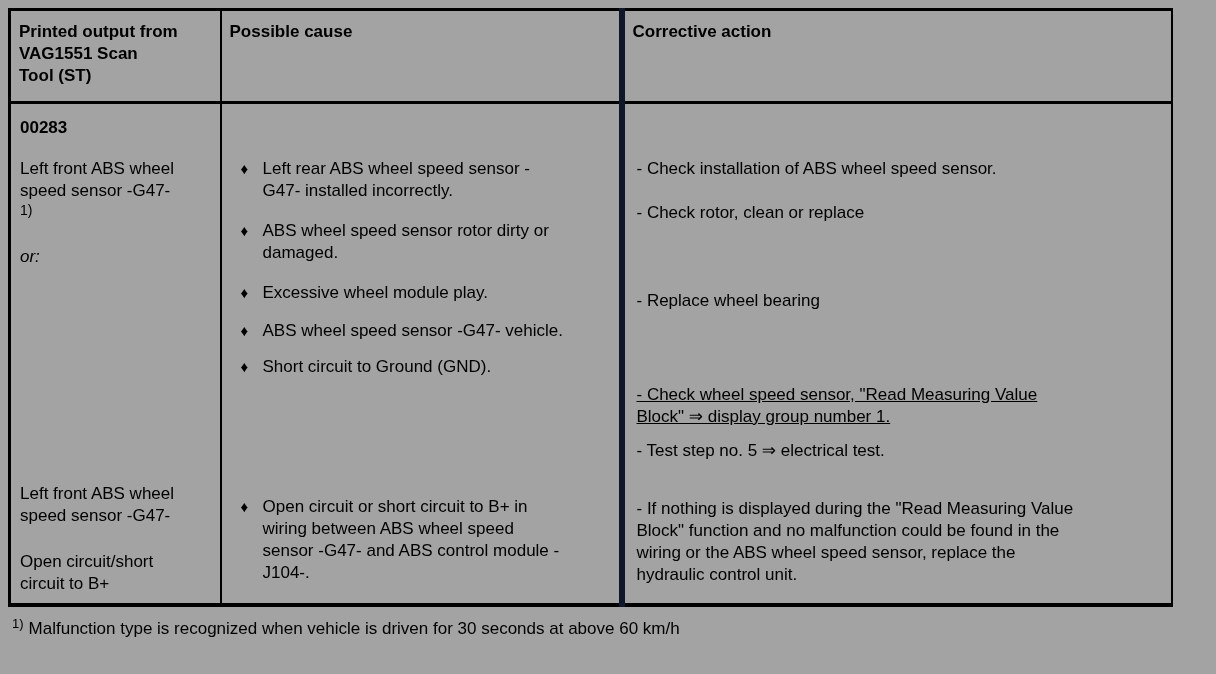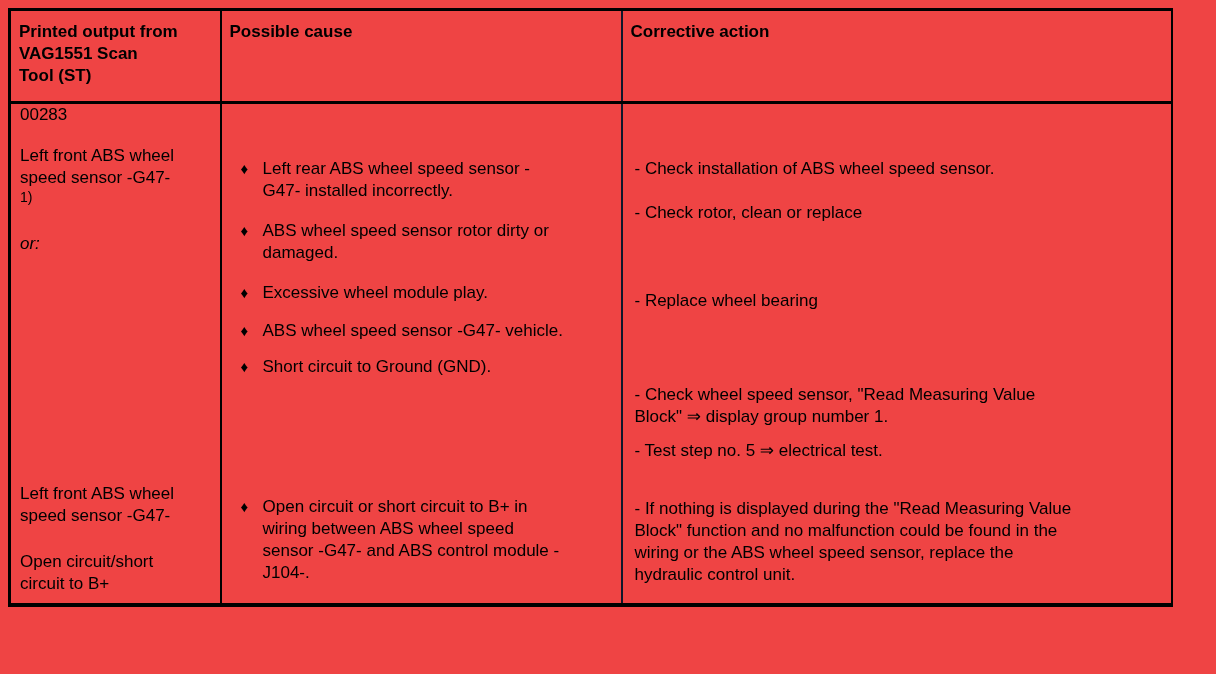--- a/index.html
+++ b/index.html
@@ -4,21 +4,21 @@
 <style>
   html, body {
     margin: 0;
     padding: 0;
     background: #ffffff;
   }
   .page {
     position: relative;
     width: 1216px;
     height: 674px;
-    background: #ef4444;
+    background: #a3a3a3;
     font-family: "Liberation Sans", sans-serif;
     color: #000000;
   }
   table.dtc-table {
     position: absolute;
     left: 8px;
     top: 8px;
     width: 1162px;
     border-collapse: collapse;
     table-layout: fixed;
@@ -36,29 +36,29 @@
   }
   th {
     text-align: left;
     font-weight: bold;
     height: 80px;
     padding: 10px 8px 0 8px;
     border-bottom: 3px solid #000;
     white-space: pre-line;
   }
   td.c1, th.c1 { border-right: 2px solid #000; }
-  td.c2, th.c2 { border-right: 2px solid #0f172a; margin-left: 48px; }
+  td.c2, th.c2 { border-right: 6px solid #0f172a; margin-left: 48px; }
   tr.row1 td { height: 366px; }
   tr.row2 td { height: 133px; }
   td.c1 { padding: 0 18px 0 9px; }
   td.c2 { padding: 0 55px 0 19px; }
   td.c3 { padding: 0 85px 0 12px; }
   p { margin: 0; }
   
-  .code      { margin-top: 0; }
+  .code      { margin-top: 13px; font-weight: bold; }
   .fault     { margin-top: 19px; }
   .ref       { font-size: 14px; line-height: 16px; }
   .or        { margin-top: 28px; font-style: italic; }
   .fault2a   { margin-top: 13px; }
   .fault2b   { margin-top: 24px; }
   
   .bullet {
     display: flex;
     align-items: flex-start;
   }
@@ -75,21 +75,21 @@
   .b2 { margin-top: 18px; }
   .b3 { margin-top: 18px; }
   .b4 { margin-top: 16px; }
   .b5 { margin-top: 14px; }
   .b6 { margin-top: 26px; }
   
   .act { max-width: 450px; }
   .a1 { margin-top: 54px; }
   .a2 { margin-top: 22px; }
   .a3 { margin-top: 66px; }
-  .a4 { margin-top: 72px; }
+  .a4 { margin-top: 72px; text-decoration: underline; }
   .a5 { margin-top: 12px; }
   .a6 { margin-top: 28px; }
   
   .footnote {
     position: absolute;
     left: 12px;
     top: 618px;
     font-size: 17px;
     line-height: 22px;
   }
@@ -169,14 +169,17 @@
             <span class="btxt">Open circuit or short circuit to B+ in wiring between ABS wheel speed sensor -G47- and ABS control module -J104-.</span>
           </div>
         </td>
         <td class="c3">
           <p class="act a6">- If nothing is displayed during the "Read Measuring Value Block" function and no malfunction could be found in the wiring or the ABS wheel speed sensor, replace the hydraulic control unit.</p>
         </td>
       </tr>
     </tbody>
   </table>
 
+  <p class="footnote">
+    <sup>1)</sup><span>Malfunction type is recognized when vehicle is driven for 30 seconds at above 60 km/h</span>
+  </p>
 
 </div>
 
 </body></html>

